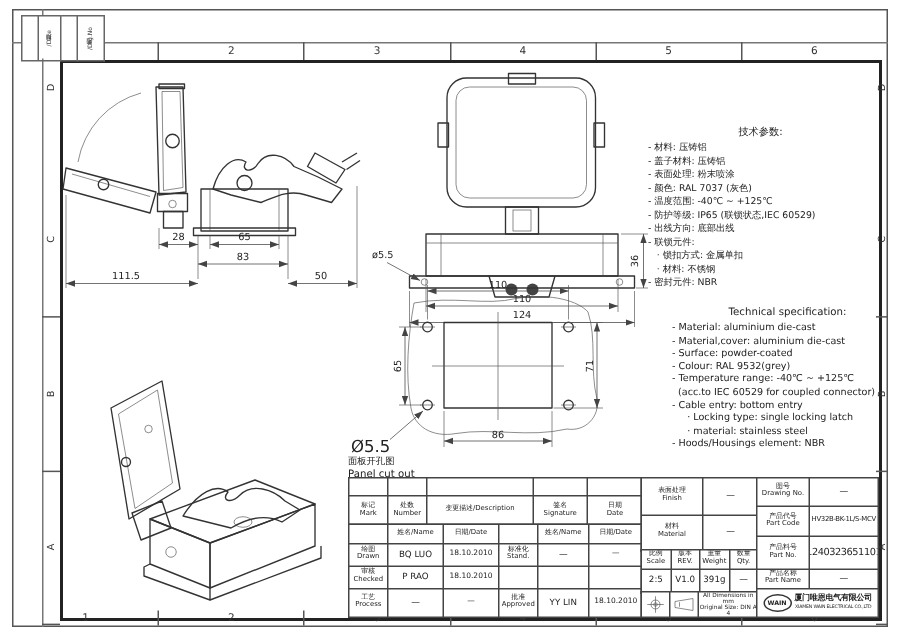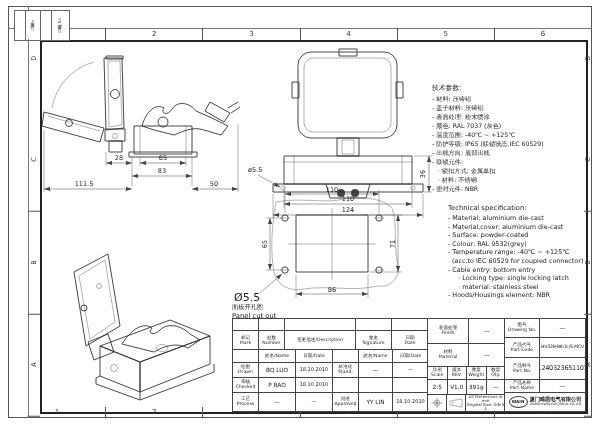--- a/index.html
+++ b/index.html
@@ -35,21 +35,21 @@
      color:#444;white-space:pre-line;line-height:1.1;}
   
   svg{position:absolute;overflow:visible;}
   .ln{stroke:#333;stroke-width:.9;fill:none;stroke-linejoin:round;}
   .thin{stroke:#555;stroke-width:.45;fill:none;}
   .dim{stroke:#444;stroke-width:.5;fill:none;}
   .dtx{font-size:6.5px;fill:#222;}
   .fillc{fill:#444;stroke:none;}
   
   .spec-block{line-height:9px;}
-  .spec-title{font-size:6.8px;margin-bottom:1px;}
+  .spec-title{font-size:6.8px;margin-bottom:1px;text-align:center;}
   .spec-line{font-size:6.2px;white-space:pre;color:#222;}
   #tech-en .spec-line{font-size:6.4px;line-height:8.6px;}
   #tech-en .spec-title{font-size:6.8px;}
   
   .caption{color:#222;}
   
   .tbl{display:grid;background:#444;gap:1px;border:1px solid #444;}
   .tbl > div{background:#fff;display:flex;align-items:center;justify-content:center;
      text-align:center;white-space:pre-line;overflow:hidden;line-height:1.08;}
   .lab{font-size:4.6px;color:#222;}

